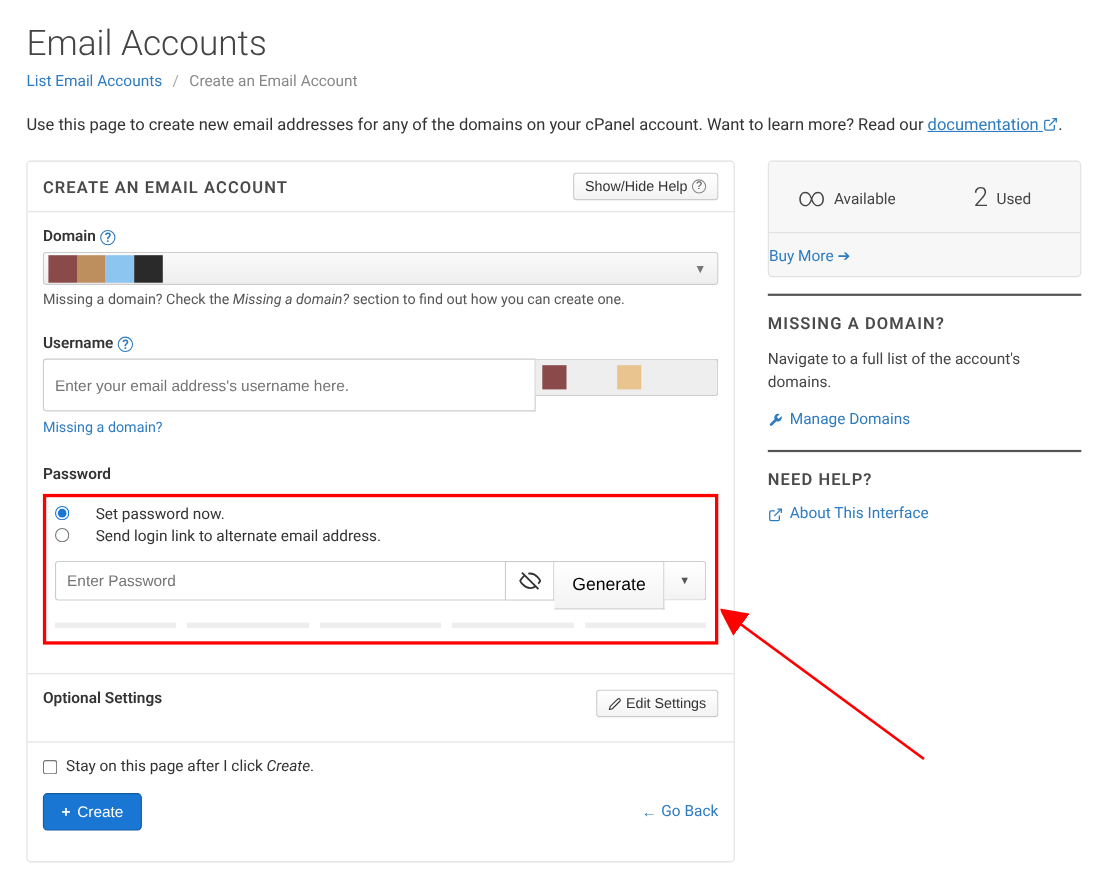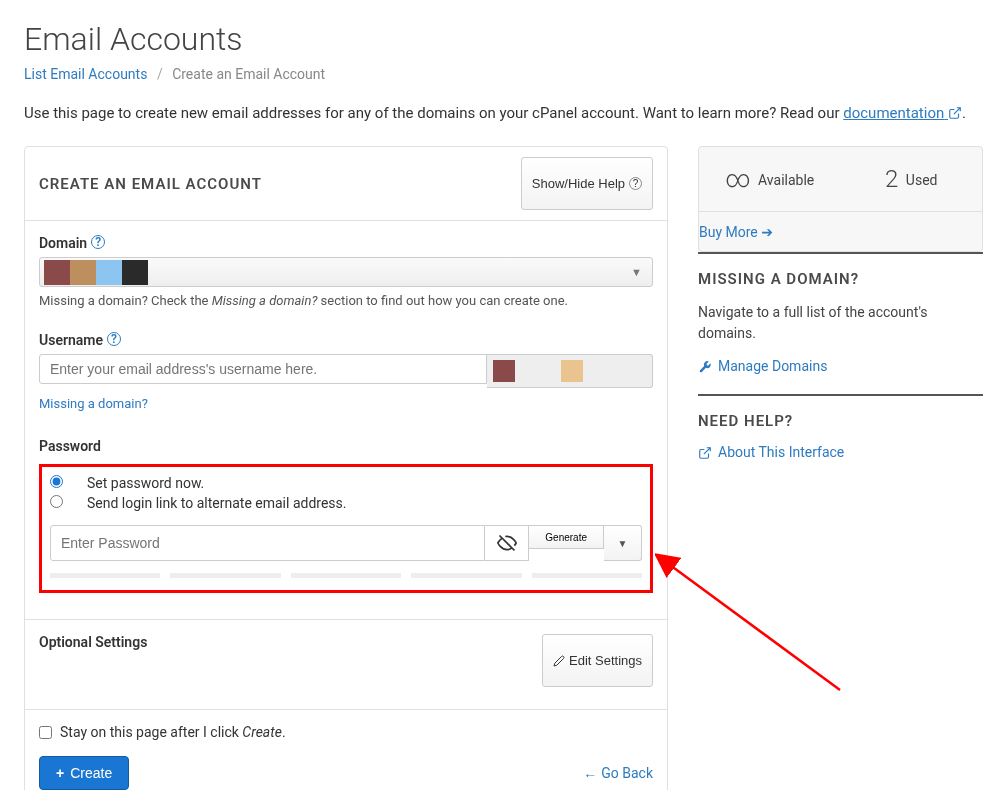--- a/index.html
+++ b/index.html
@@ -11,55 +11,55 @@
 .breadcrumb .sep { margin: 0 6px; color: #aaa; }
 .intro { font-size: 15px; color: #333; margin-bottom: 24px; margin-top: 16px; }
 .intro a { color: #2e7bbf; text-decoration: underline; }
 .ext-icon { display: inline-block; vertical-align: -2px; }
 .layout { display: flex; gap: 30px; align-items: flex-start; }
 .main-col { flex: 0 0 644px; }
 .side-col { flex: 1; }
 .panel { border: 1px solid #e0e0e0; border-radius: 4px; }
 .panel-head { display: flex; justify-content: space-between; align-items: center; padding: 10px 14px; border-bottom: 1px solid #e0e0e0; }
 .panel-title { font-size: 15px; font-weight: 600; letter-spacing: 1px; text-transform: uppercase; color: #4a4a4a; }
-.btn { border: 1px solid #ccc; background: linear-gradient(#fff,#f3f3f3); border-radius: 3px; padding: 18px 10px; font-size: 13px; cursor: pointer; display: inline-flex; align-items: center; gap: 4px; color: #333; }
+.btn { border: 1px solid #ccc; background: linear-gradient(#fff,#f3f3f3); border-radius: 3px; padding: 4px 10px; font-size: 13px; cursor: pointer; display: inline-flex; align-items: center; gap: 4px; color: #333; }
 .panel-body { padding: 14px; }
-.field-label { font-size: 14px; font-weight: 600; margin-bottom: 6px; display: flex; align-items: flex-start; gap: 4px; }
+.field-label { font-size: 14px; font-weight: 600; margin-bottom: 6px; display: flex; align-items: flex-end; gap: 4px; }
 .help-q { color: #2e7bbf; font-size: 12px; border: 1px solid #2e7bbf; border-radius: 50%; width: 14px; height: 14px; display: inline-flex; align-items: center; justify-content: center; cursor: pointer; }
 .domain-select { width: 100%; height: 30px; border: 1px solid #ccc; border-radius: 3px; background: linear-gradient(#fafafa,#eee); position: relative; }
 .domain-select .swatches { position: absolute; left: 4px; top: 2px; display: flex; gap: 0; }
 .swatch { width: 26px; height: 25px; }
 .domain-select .chev { position: absolute; right: 10px; top: 8px; color: #777; font-size: 11px; }
 .hint { font-size: 13px; color: #555; margin-top: 6px; }
 .hint em { font-style: italic; }
 .username-row { display: flex; }
-.text-input { flex: 1; border: 1px solid #ccc; border-radius: 3px 0 0 3px; padding: 7px 10px; font-size: 14px; height: 30px; }
+.text-input { flex: 1; border: 1px solid #ccc; border-radius: 3px 0 0 3px; padding: 7px 10px; font-size: 14px; height: 48px; }
 .at-box { width: 166px; height: 34px; border: 1px solid #ccc; border-left: none; background: #eee; border-radius: 0 3px 3px 0; display: flex; align-items: center; padding: 0 6px; gap: 4px; }
 .linkish { color: #2e7bbf; font-size: 13px; text-decoration: none; display: inline-block; margin-top: 8px; }
 .pw-box { border: 3px solid #ff0000; padding: 8px 8px 12px 8px; margin-top: 10px; }
 .radio-row { display: flex; align-items: flex-start; gap: 24px; font-size: 14px; margin-bottom: 4px; }
 .radio-row input { accent-color: #1976d2; }
 .pw-input-row { display: flex; margin-top: 14px; }
 .pw-input { flex: 1; border: 1px solid #ccc; border-radius: 3px 0 0 3px; padding: 7px 10px; font-size: 14px; height: 36px; }
 .eye-btn { width: 44px; height: 36px; border: 1px solid #ccc; border-left: none; background: #fff; display: flex; align-items: center; justify-content: center; cursor: pointer; }
-.gen-btn { height: 24px; border: 1px solid #ccc; border-left: none; background: linear-gradient(#fff,#f3f3f3); padding: 0 16px; font-size: 10px; cursor: pointer; }
+.gen-btn { height: 44px; border: 1px solid #ccc; border-left: none; background: linear-gradient(#fff,#f3f3f3); padding: 0 16px; font-size: 16px; cursor: pointer; }
 .gen-drop { width: 38px; height: 36px; border: 1px solid #ccc; border-left: none; background: linear-gradient(#fff,#f3f3f3); border-radius: 0 3px 3px 0; display: flex; align-items: center; justify-content: center; cursor: pointer; font-size: 10px; color: #555; }
 .strength-bars { display: flex; gap: 10px; margin-top: 12px; }
 .strength-bars div { flex: 1; height: 5px; background: #eee; }
 .section-divider { border: none; border-top: 1px solid #e0e0e0; margin: 26px -14px 0 -14px; }
 .opt-row { display: flex; justify-content: space-between; align-items: flex-start; padding: 14px 0 4px 0; }
 .opt-title { font-size: 14px; font-weight: 600; }
 .footer-row { border-top: 1px solid #e0e0e0; margin: 18px -14px 0 -14px; padding: 14px; }
 .chk-row { display: flex; align-items: center; gap: 8px; font-size: 14px; margin-bottom: 16px; }
 .chk-row em { font-style: italic; }
 .action-row { display: flex; justify-content: space-between; align-items: center; }
 .primary-btn { background: #1976d2; color: #fff; border: 1px solid #135ba1; border-radius: 4px; padding: 8px 16px; font-size: 14px; display: inline-flex; align-items: center; gap: 6px; cursor: pointer; }
 .goback { color: #2e7bbf; font-size: 14px; text-decoration: none; display: inline-flex; align-items: center; gap: 4px; }
 
-.side-card { border: 1px solid #e0e0e0; border-radius: 4px; background: #f7f7f7; margin-bottom: 0; }
+.side-card { border: 1px solid #e0e0e0; border-radius: 4px; background: #f7f7f7; margin-bottom: 15px; }
 .side-stats { display: flex; padding: 18px 0; }
 .side-stats > div { flex: 1; text-align: center; font-size: 14px; color: #444; }
 .big { font-size: 24px; font-weight: 300; margin-right: 4px; vertical-align: -2px; }
 .side-card-foot { border-top: 1px solid #e0e0e0; padding: 10px 0; }
 .side-card-foot a { color: #2e7bbf; font-size: 14px; text-decoration: none; }
 .side-section { border-top: 2px solid #555; padding: 16px 0; }
 .side-h { font-size: 15px; font-weight: 600; letter-spacing: 1px; text-transform: uppercase; color: #4a4a4a; margin-bottom: 14px; }
 .side-text { font-size: 14px; color: #444; margin-bottom: 14px; line-height: 1.5; }
 .side-link { color: #2e7bbf; font-size: 14px; text-decoration: none; display: inline-flex; align-items: flex-end; gap: 6px; }
 .username-box { margin-top: 24px; }

